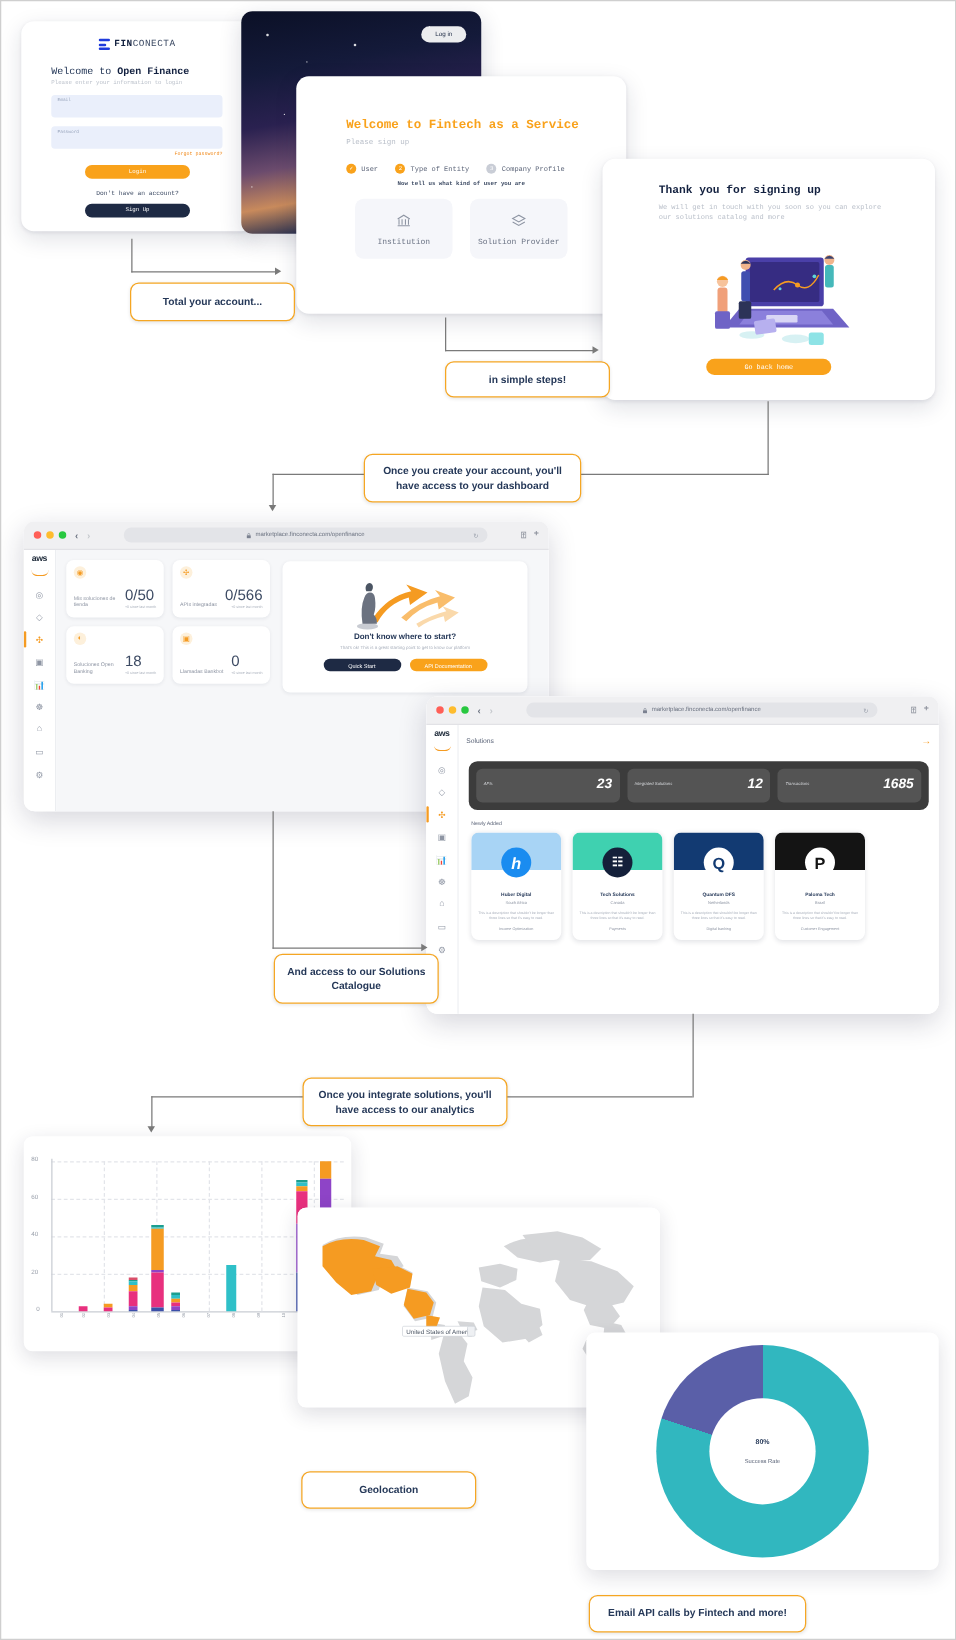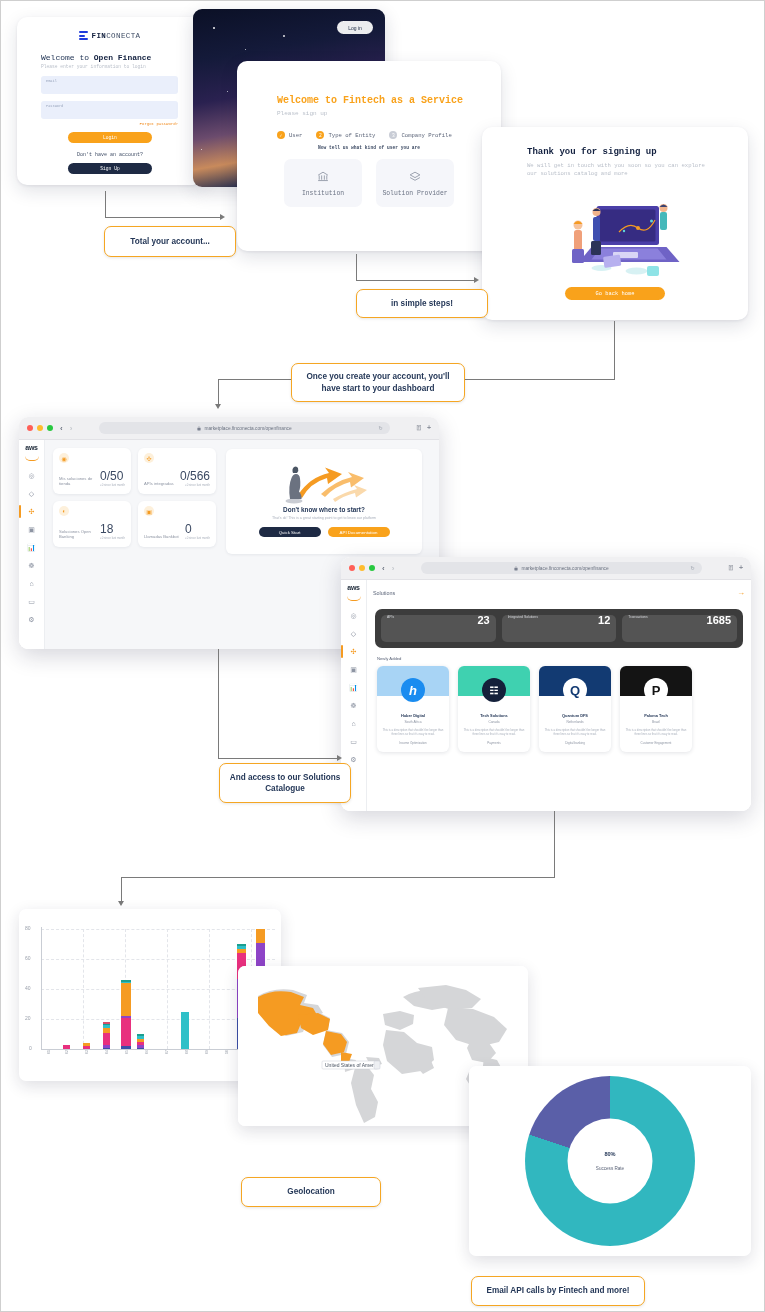--- a/index.html
+++ b/index.html
@@ -100,22 +100,22 @@
   .spSub{font-size:3.6px;color:#a8afbb;text-align:center;margin-top:3px;}
   .spBtns{display:flex;gap:7px;justify-content:center;margin-top:7px;}
   .spBtn{width:62px;height:10px;border-radius:5px;display:flex;align-items:center;justify-content:center;
          font-size:4.4px;color:#fff;}
   .spBtn.dark{background:#1e2a44;} .spBtn.or{background:#f9a21b;}
   
   .solHead{display:flex;align-items:center;justify-content:space-between;padding:0 6px;}
   .solTitle{font-size:5.4px;color:#5b6478;}
   .solArrow{color:#f59b22;font-size:8px;}
   .kpiBar{margin:12px 8px 0;background:#3c3c3c;border-radius:7px;padding:6px;display:flex;gap:6px;}
-  .kpi{flex:1;background:#545454;border-radius:5px;height:24px;display:flex;align-items:flex-start;
-       justify-content:space-between;padding:0 6px 3px;}
+  .kpi{flex:1;background:#545454;border-radius:5px;height:24px;display:flex;align-items:center;
+       justify-content:space-between;padding:0 6px 3px;font-style:italic;}
   .kpiLab{font-size:3.4px;color:#d7d9dd;}
   .kpiVal{font-size:11px;color:#fff;font-weight:bold;line-height:1;}
   .newly{font-size:4.2px;color:#5b6478;margin:8px 0 0 10px;}
   .solGrid{display:flex;gap:9px;margin:5px 0 0 10px;}
   .solCard{width:72px;height:86px;background:#fff;border-radius:6px;overflow:hidden;
            box-shadow:0 1px 4px rgba(20,25,50,.12);position:relative;}
   .solTop{height:30px;}
   .solLogo{position:absolute;left:50%;top:12px;transform:translateX(-50%);width:24px;height:24px;border-radius:50%;
            display:flex;align-items:center;justify-content:center;font-size:13px;color:#fff;font-weight:bold;}
   .solName{font-size:3.9px;font-weight:bold;color:#253858;text-align:center;margin-top:17px;}
@@ -252,21 +252,21 @@
 
   <div class="ln lnv" style="left:355px;top:253px;height:27px"></div>
   <div class="ln lnh" style="left:355px;top:279px;width:119px"></div>
   <div class="arrow arrow-r" style="left:473px;top:276px"></div>
   <div class="callout" style="left:355px;top:288px;width:118px;height:21px">in simple steps!</div>
 
   <div class="ln lnv" style="left:613px;top:320px;height:59px"></div>
   <div class="ln lnh" style="left:217px;top:378px;width:397px"></div>
   <div class="ln lnv" style="left:217px;top:378px;height:27px"></div>
   <div class="arrow arrow-d" style="left:214px;top:403px"></div>
-  <div class="callout" style="left:290px;top:362px;width:160px;height:31px">Once you create your account, you'll have start to your dashboard</div>
+  <div class="callout" style="left:290px;top:362px;width:160px;height:31px">Once you create your account, you'll have access to your dashboard</div>
 
   <div class="browser abs" style="left:18px;top:416px;width:420px;height:232px">
     <div class="bbar">
       <span class="tl">
           <i style="background:#ff5f57"></i>
           <i style="background:#febc2e"></i>
           <i style="background:#28c840"></i>
         </span>
       <span class="nav">
           <b style="color:#6b7280">‹</b>
@@ -461,20 +461,21 @@
 
   <div class="ln lnv" style="left:217px;top:648px;height:110px"></div>
   <div class="ln lnh" style="left:217px;top:757px;width:120px"></div>
   <div class="arrow arrow-r" style="left:336px;top:754px"></div>
   <div class="callout" style="left:218px;top:762px;width:118px;height:32px">And access to our Solutions Catalogue</div>
 
   <div class="ln lnv" style="left:553px;top:810px;height:67px"></div>
   <div class="ln lnh" style="left:120px;top:876px;width:433px"></div>
   <div class="ln lnv" style="left:120px;top:876px;height:26px"></div>
   <div class="arrow arrow-d" style="left:117px;top:900px"></div>
+  <div class="callout" style="left:241px;top:861px;width:150px;height:31px">Once you integrate solutions, you'll have access to our analytics</div>
 
   <div class="chartCard abs" style="left:18px;top:908px;width:262px;height:172px">
     <div style="position:relative;width:100%;height:100%">
       <div class="axLab" style="left:6px;top:16px">80</div>
       <div class="axLab" style="left:6px;top:46px">60</div>
       <div class="axLab" style="left:6px;top:76px">40</div>
       <div class="axLab" style="left:6px;top:106px">20</div>
       <div class="axLab" style="left:10px;top:136px">0</div>
       <div class="gl" style="left:22px;top:20px;width:234px"></div>
       <div class="gl" style="left:22px;top:50px;width:234px"></div>

